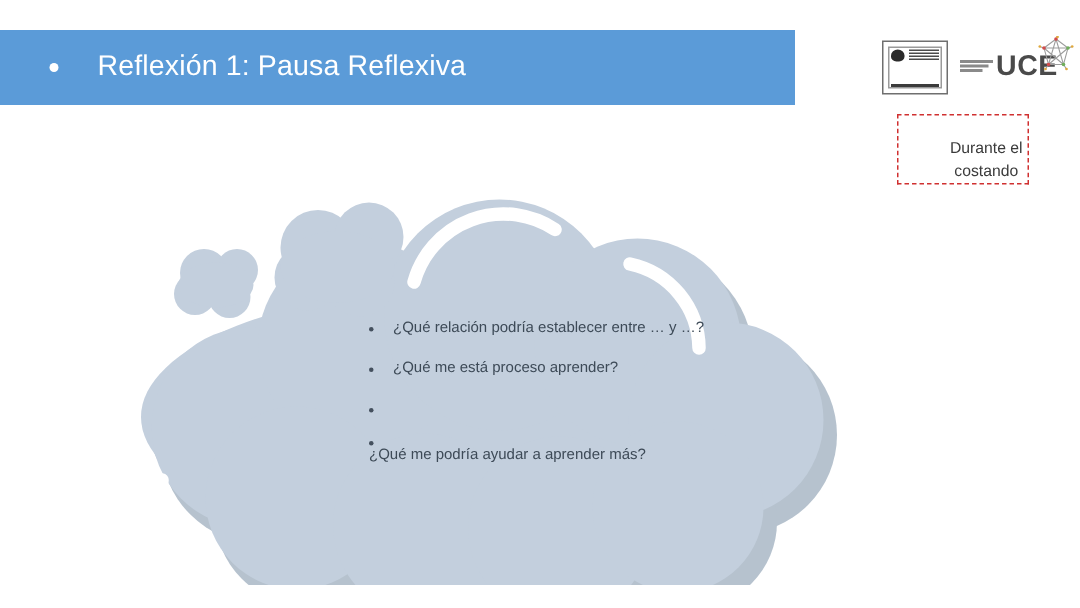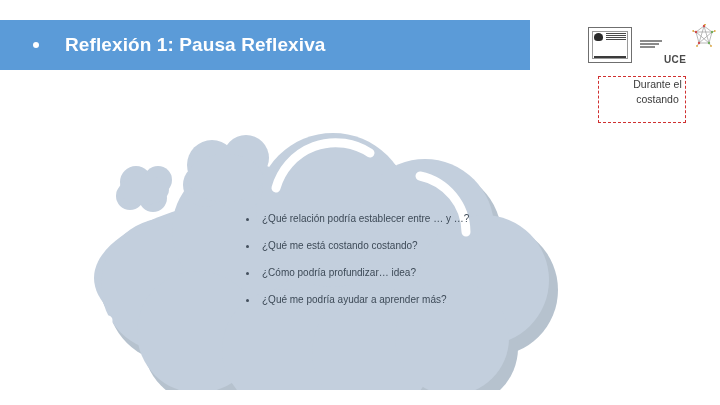--- a/index.html
+++ b/index.html
@@ -35,21 +35,21 @@
     height: 6px;
     border-radius: 50%;
     background: #ffffff;
     margin-left: 33px;
     flex: 0 0 auto;
   }
   .title-text {
     margin-left: 26px;
     color: #ffffff;
     font-size: 19px;
-    font-weight: bold;
+    font-weight: normal;
     letter-spacing: 0.1px;
     white-space: nowrap;
   }
 
   
   .logo-row {
     position: absolute;
     left: 588px;
     top: 24px;
     width: 126px;
@@ -118,45 +118,44 @@
     margin-bottom: 1.6px;
   }
   .logo-ministry i:nth-child(1) { width: 100%; }
   .logo-ministry i:nth-child(2) { width: 86%; }
   .logo-ministry i:nth-child(3) { width: 70%; }
 
   .logo-uce {
     position: absolute;
     left: 76px;
     top: 10px;
-    font-size: 10px;
+    font-size: 19px;
     font-weight: bold;
     color: #4a4a4a;
     letter-spacing: 0.4px;
-    margin-top: 20px;
   }
   .logo-star {
     position: absolute;
     left: 104px;
     top: 0px;
     width: 24px;
     height: 26px;
   }
 
   
   .process-box {
     position: absolute;
     left: 598px;
     top: 76px;
     width: 88px;
     height: 47px;
     border: 1px dashed #d03030;
     box-sizing: border-box;
     display: flex;
-    align-items: flex-start;
+    align-items: flex-end;
     justify-content: center;
     text-align: center;
     padding-left: 31px;
   }
   .process-box-text {
     font-size: 10.5px;
     color: #3b3b3b;
     line-height: 15px;
   }
 
@@ -174,21 +173,21 @@
     position: absolute;
     left: 246px;
     top: 212px;
     width: 300px;
   }
   .cloud-line {
     display: flex;
     align-items: flex-start;
     margin-bottom: 13px;
   }
-  .cloud-line:last-child { margin-bottom: 0; }
+  .cloud-line:last-child { margin-bottom: 0; flex-direction: column; }
   .cloud-line .dot {
     width: 3px;
     height: 3px;
     border-radius: 50%;
     background: #44505e;
     margin-top: 6px;
     margin-right: 13px;
     flex: 0 0 auto;
   }
   .cloud-line .txt {
@@ -315,26 +314,25 @@
 
   <div class="cloud-text">
 
     <div class="cloud-line">
       <span class="dot"></span>
       <span class="txt">¿Qué relación podría establecer entre … y …?</span>
     </div>
 
     <div class="cloud-line">
       <span class="dot"></span>
-      <span class="txt">¿Qué me está costando costando?</span>
+      <span class="txt">¿Qué me está proceso aprender?</span>
     </div>
 
     <div class="cloud-line">
       <span class="dot"></span>
-      <span class="txt">¿Cómo podría profundizar… idea?</span>
     </div>
 
     <div class="cloud-line">
       <span class="dot"></span>
       <span class="txt">¿Qué me podría ayudar a aprender más?</span>
     </div>
   </div>
 
 </div>
 

